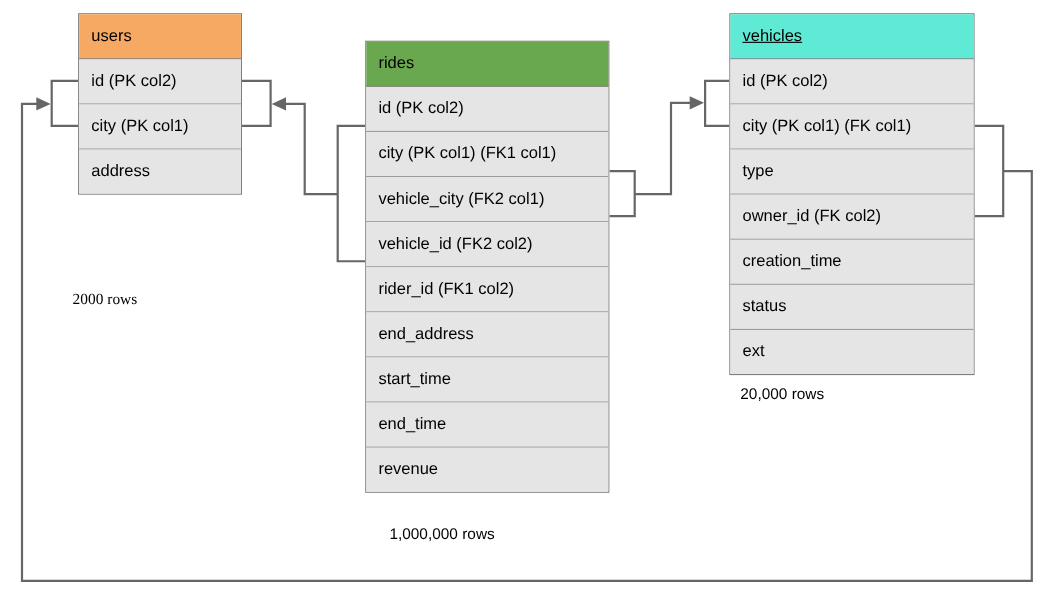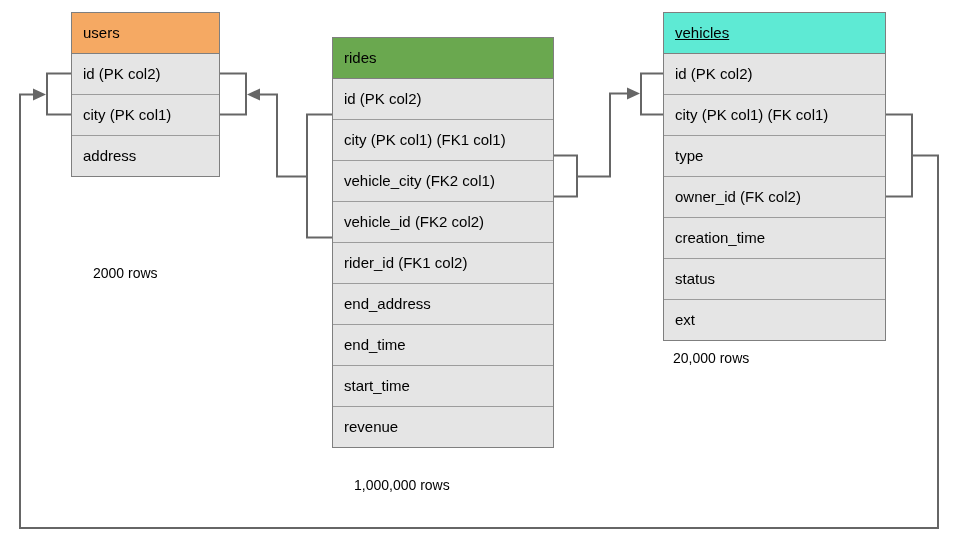--- a/index.html
+++ b/index.html
@@ -97,21 +97,21 @@
           <div class="row"><span>city (PK col1)</span></div>
         </div>
 
 
         <div class="row-wrap">
           <div class="row"><span>address</span></div>
         </div>
 
       </div>
   </div>
-  <div class="rowcount" style="left:93px; top:265px;">2000 rows</div>
+  <div class="rowcount" style="left:66px; top:265px;font-family:Liberation Serif, serif;">2000 rows</div>
 
   <div class="db-table" style="left:332px; top:12px; width:222px;margin-top:25px;">
     <div class="thead" style="background-color: rgb(106, 168, 79);">rides</div>
     <div class="rows">
 
         <div class="row-wrap">
           <div class="row"><span>id (PK col2)</span></div>
         </div>
 
         <div class="row-wrap">
@@ -129,25 +129,25 @@
         <div class="row-wrap">
           <div class="row"><span>rider_id (FK1 col2)</span></div>
         </div>
 
 
         <div class="row-wrap">
           <div class="row"><span>end_address</span></div>
         </div>
 
         <div class="row-wrap">
-          <div class="row"><span>end_time</span></div>
+          <div class="row"><span>start_time</span></div>
         </div>
 
         <div class="row-wrap">
-          <div class="row"><span>start_time</span></div>
+          <div class="row"><span>end_time</span></div>
         </div>
 
         <div class="row-wrap">
           <div class="row"><span>revenue</span></div>
         </div>
       </div>
   </div>
   <div class="rowcount" style="left:342px; top:477px;margin-left:12px;">1,000,000 rows</div>
 
   <div class="db-table" style="left:663px; top:12px; width:223px;">

